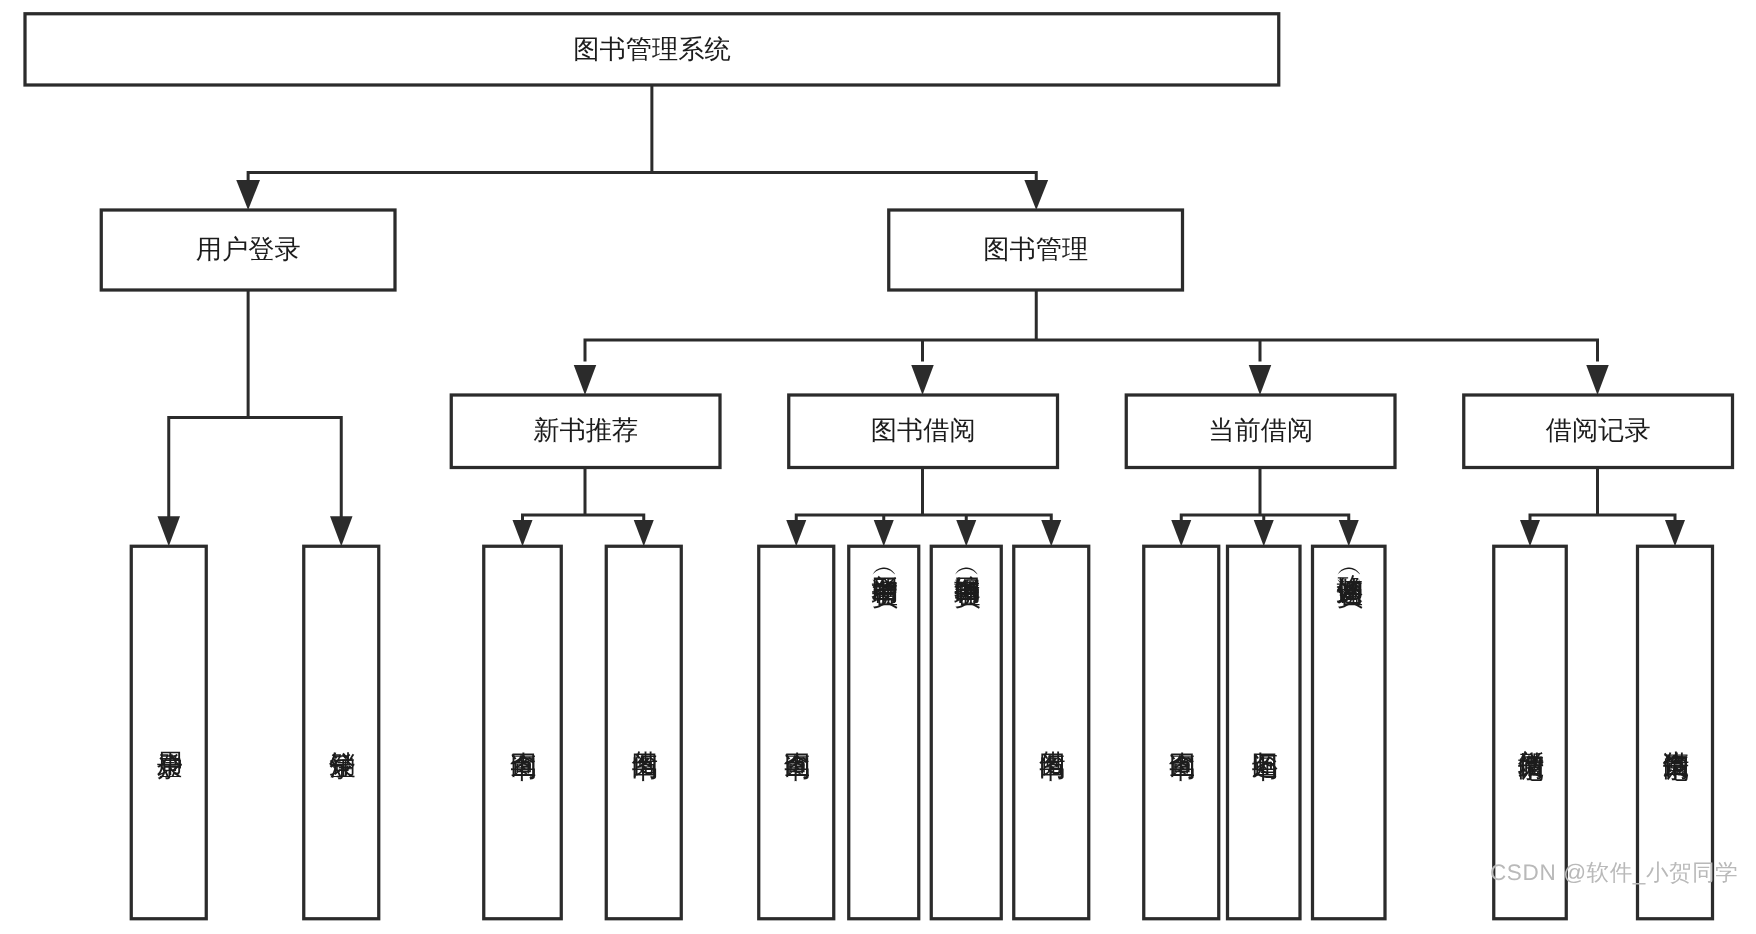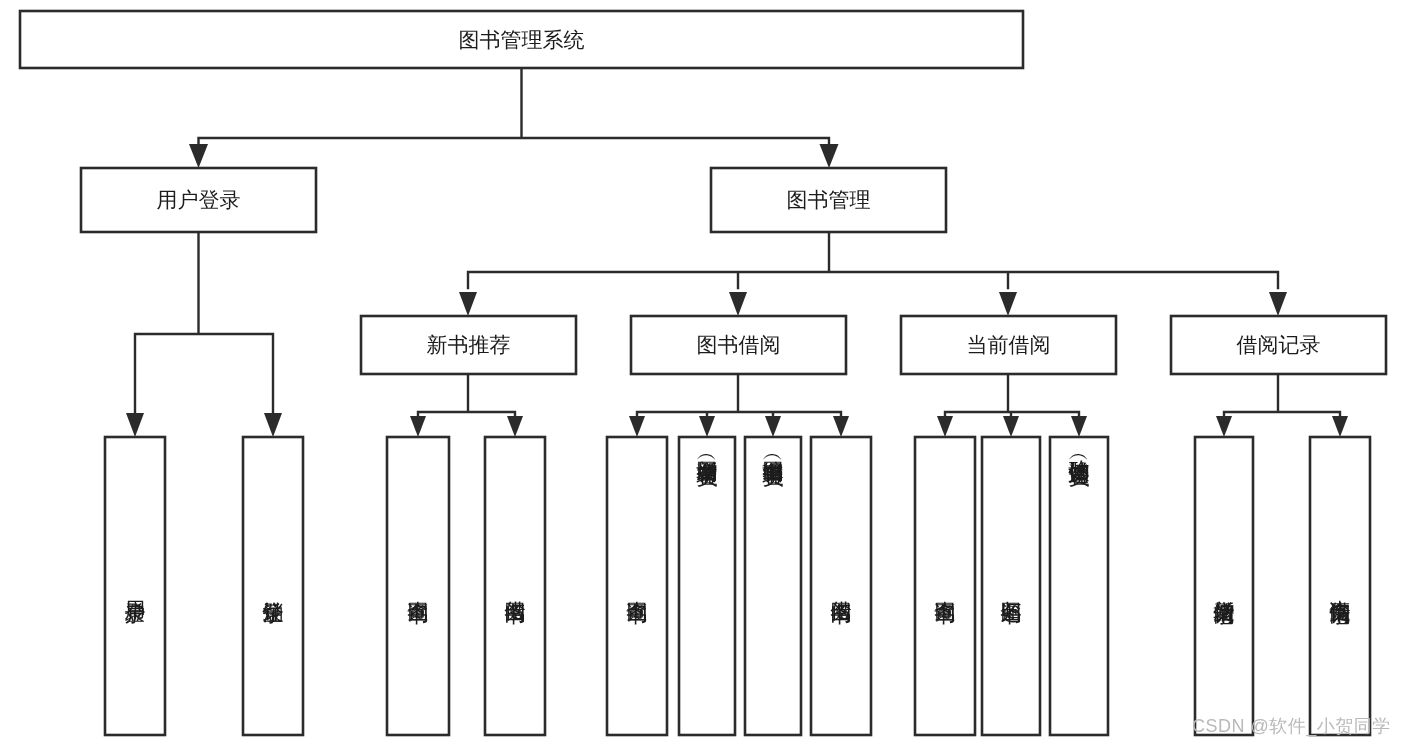--- a/index.html
+++ b/index.html
@@ -213,15 +213,15 @@
   </div>
 
   <div class="leaf-label-wrap" style="left:1195px; top:437px; width:58px; height:298px;">
     <span class="leaf-label">新增借阅记录</span>
   </div>
 
   <div class="leaf-label-wrap" style="left:1310px; top:437px; width:60px; height:298px;">
     <span class="leaf-label">查询借阅记录</span>
   </div>
 
-  <div class="watermark" style="left:1192px; top:714px;">CSDN @软件_小贺同学</div>
+  <div class="watermark" style="left:1192px; top:686px;">CSDN @软件_小贺同学</div>
 
 </div>
 
 </body></html>

